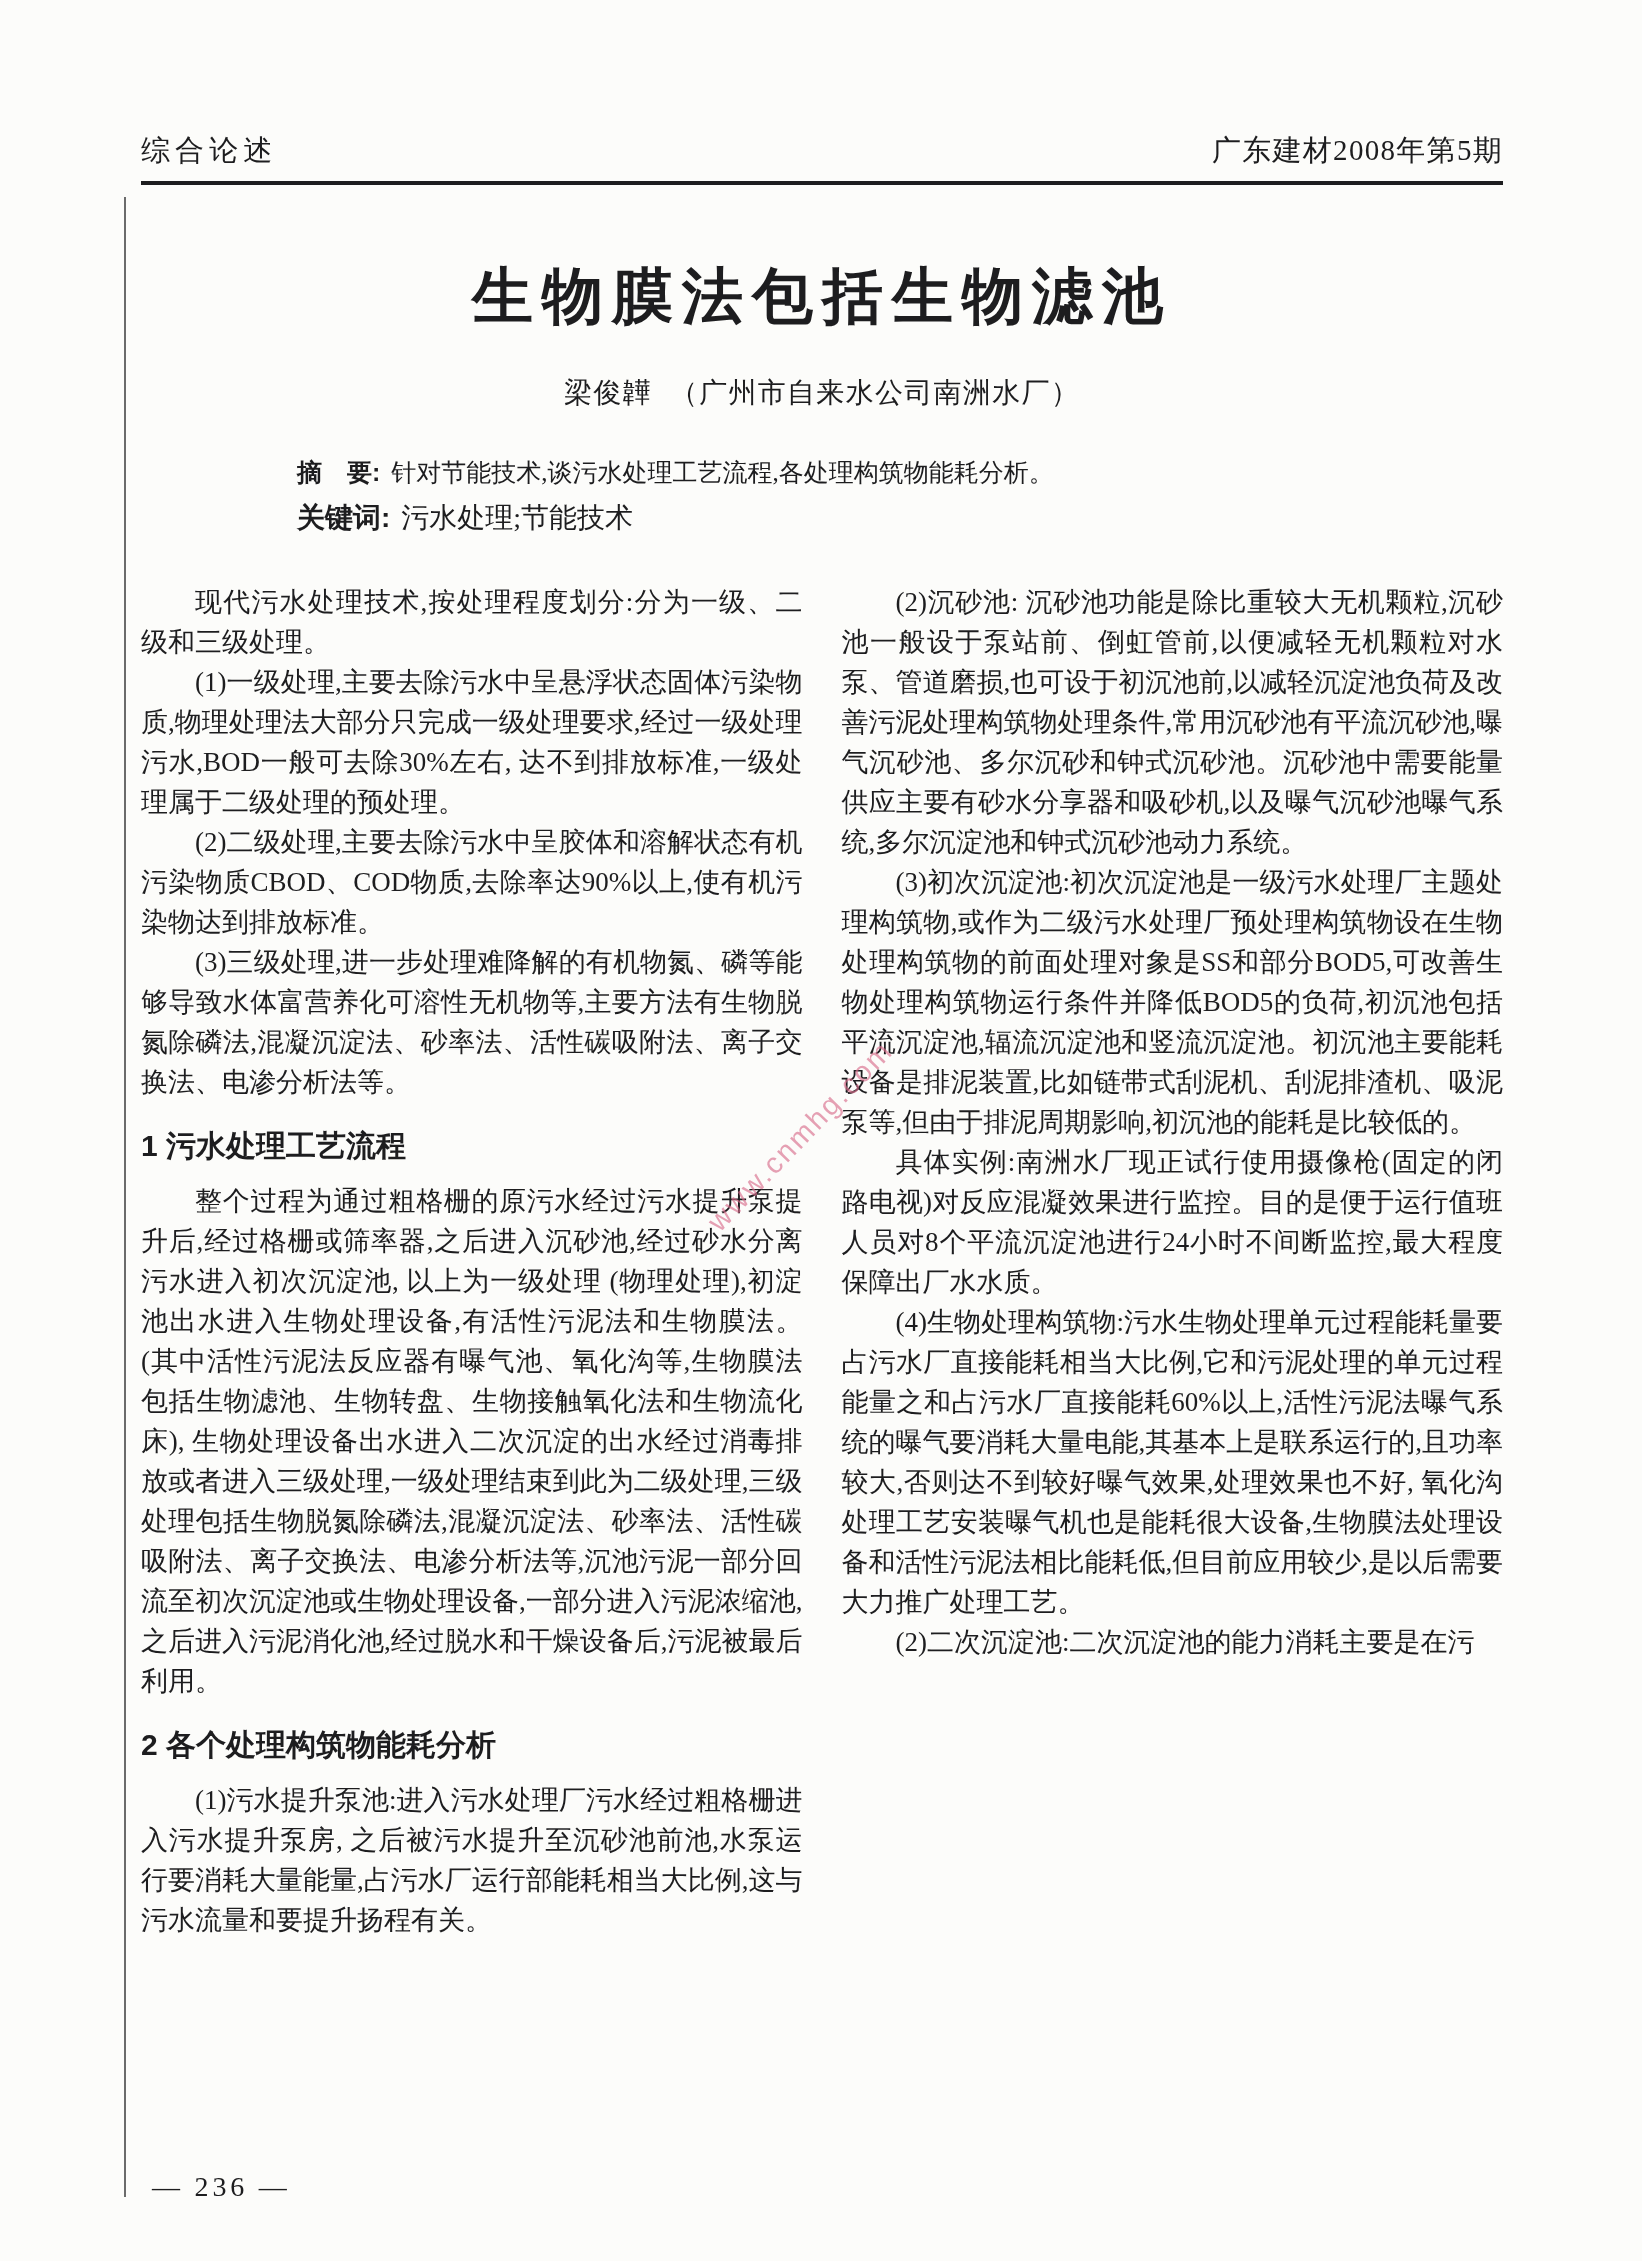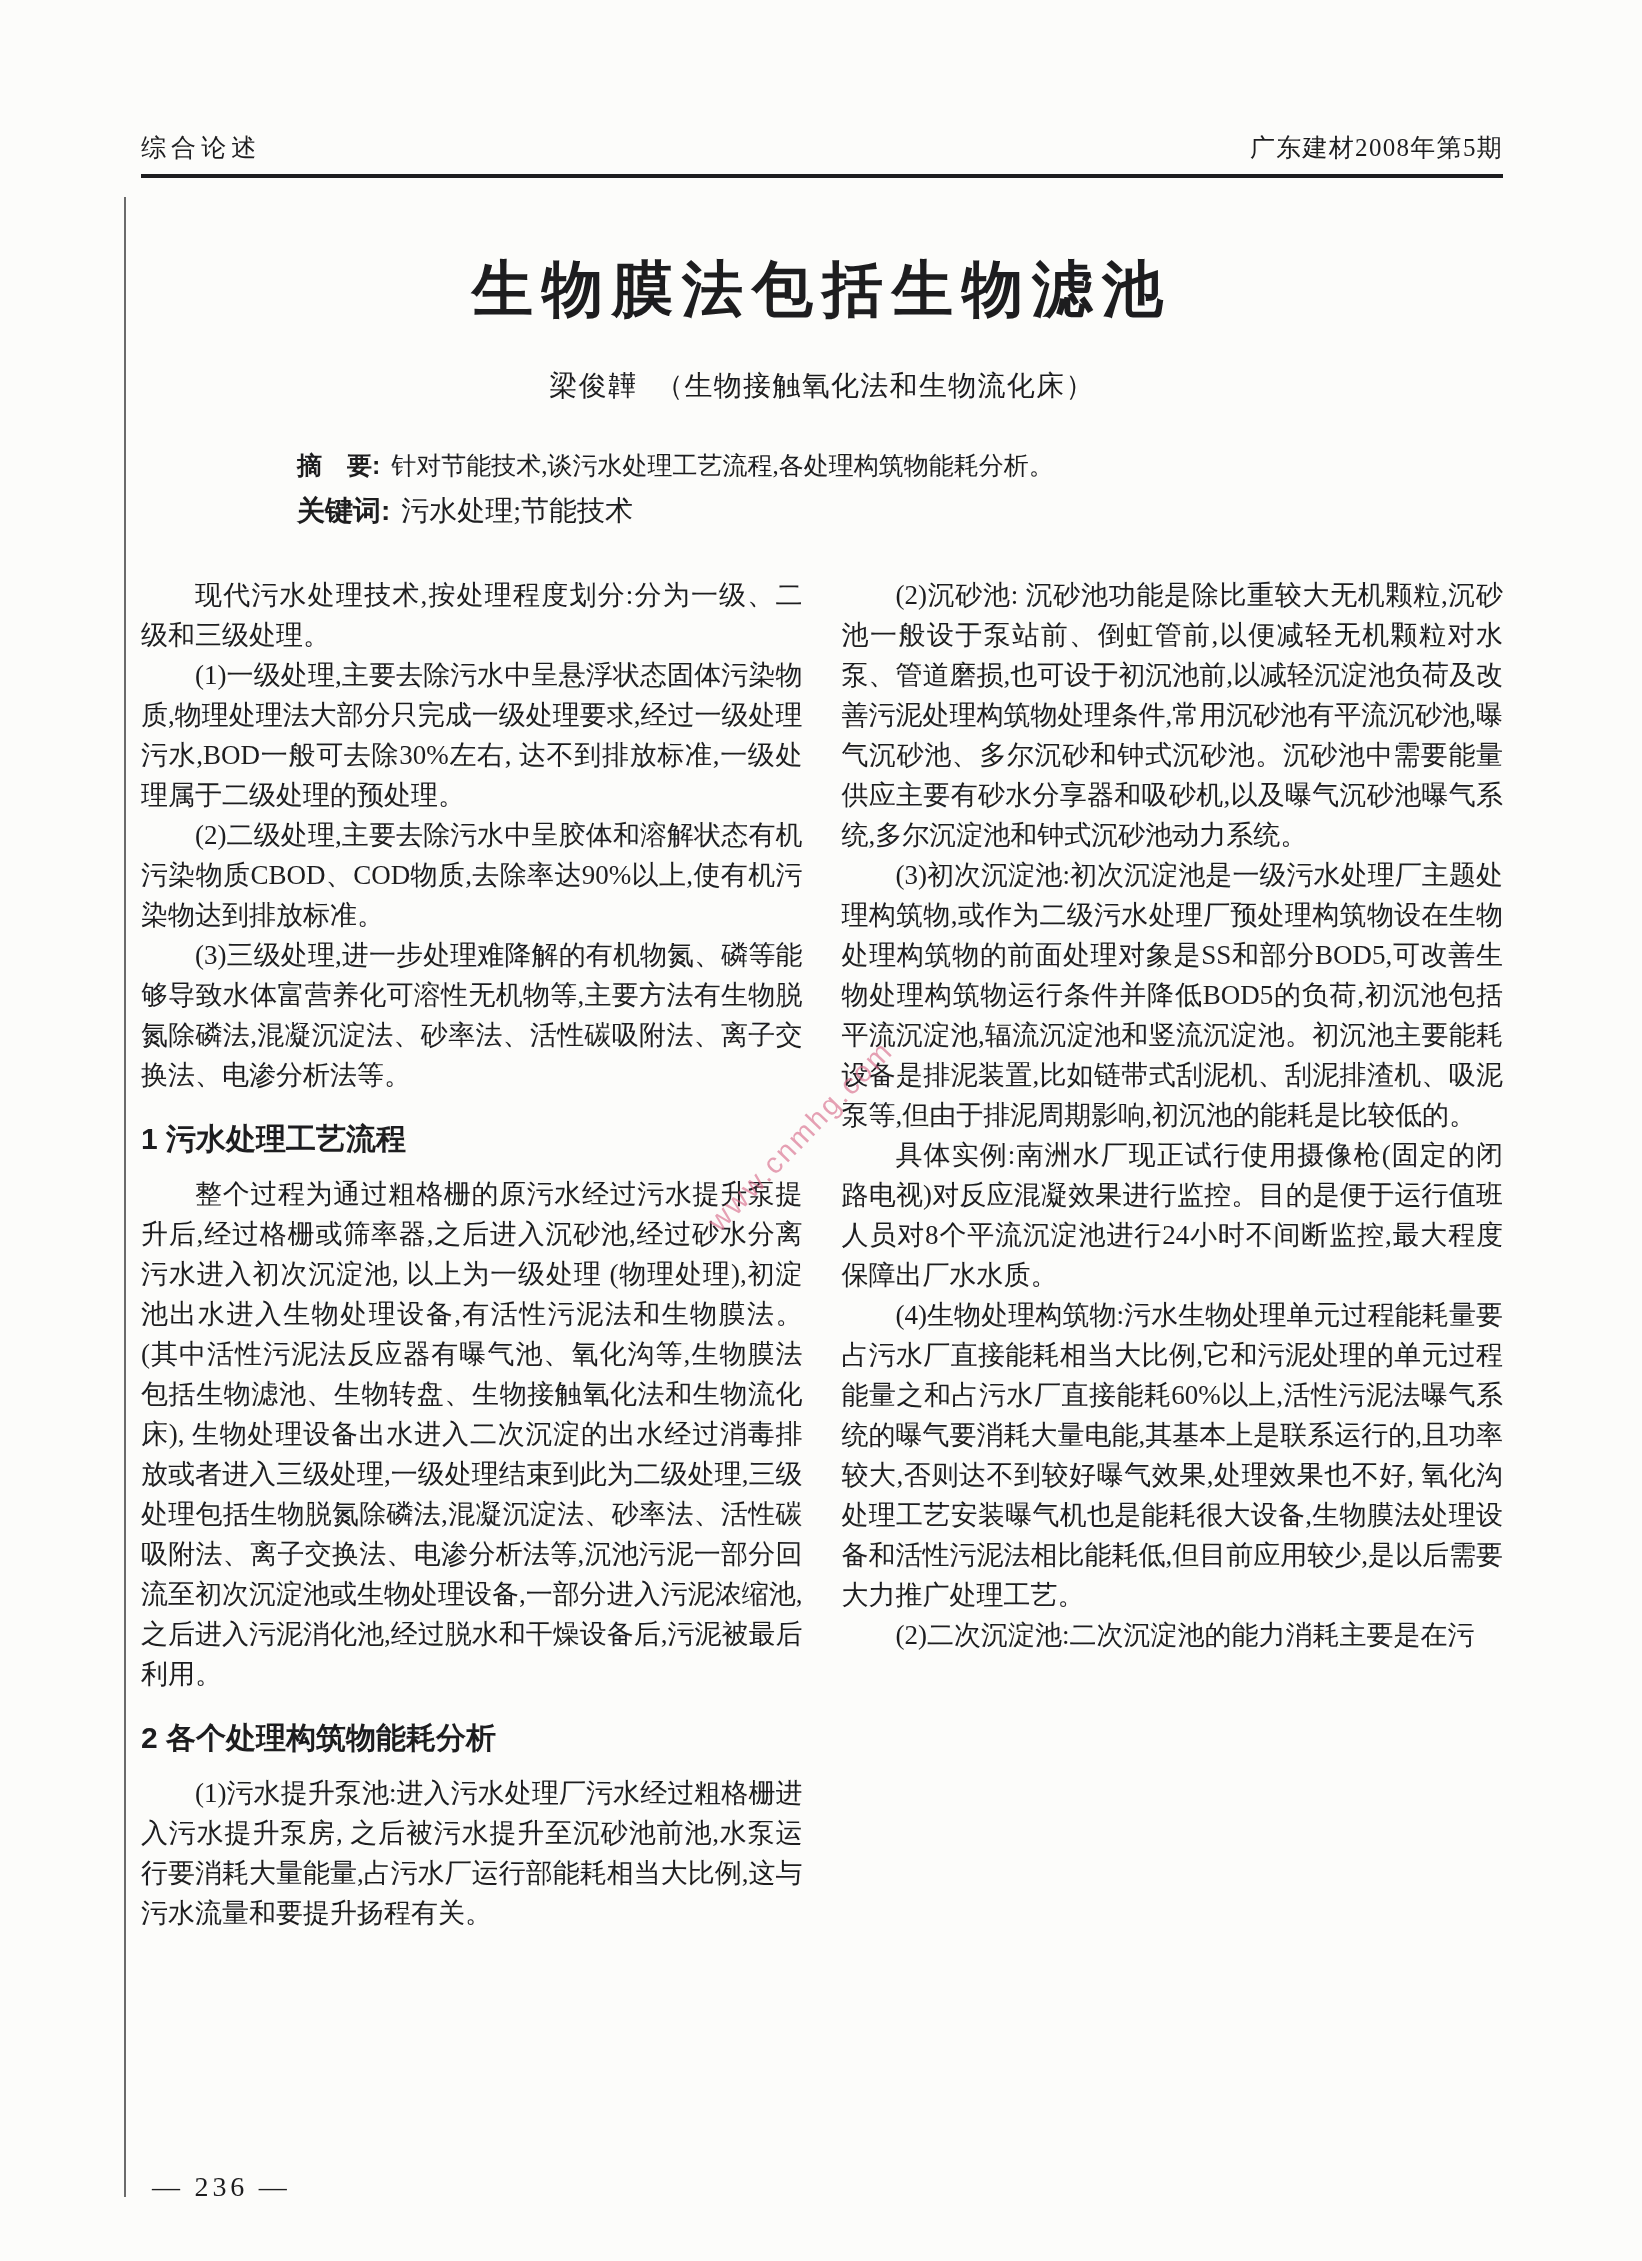--- a/index.html
+++ b/index.html
@@ -6,21 +6,21 @@
   .page{
     position:relative;
     width:1642px;height:2261px;
     box-sizing:border-box;
     padding:131px 139px 0 141px;
     background:#fcfcfa;
     color:#1d1d1f;
     font-family:"Liberation Serif","DejaVu Serif",serif;
     overflow:hidden;
   }
-  .header{display:flex;justify-content:space-between;align-items:baseline;font-size:25px;}
+  .header{display:flex;justify-content:space-between;align-items:baseline;font-size:29px;}
   .header-left{letter-spacing:5.1px;}
   .header-right{letter-spacing:1.3px;}
   .header-rule{height:3.8px;background:#1d1d1f;margin-top:10.2px;}
   .left-line{position:absolute;left:124px;top:197px;width:1.9px;height:2000px;background:rgba(45,45,45,.7);}
   .title{margin:71px 0 0;text-align:center;font-size:61px;font-weight:700;letter-spacing:9px;}
   .authors{margin-top:36px;text-align:center;font-size:28px;letter-spacing:1.3px;}
   .authors .affil{margin-left:18px;}
   .abstract{margin:42px 73px 0 156px;font-size:25px;line-height:37px;}
   .keywords{margin:7.6px 73px 0 156px;font-size:28px;line-height:37px;}
   .lbl{font-weight:700;font-family:"Liberation Sans","DejaVu Sans",sans-serif;margin-right:11px;}
@@ -46,21 +46,21 @@
 
   <div class="header">
     <span class="header-left">综合论述</span>
     <span class="header-right">广东建材2008年第5期</span>
   </div>
   <div class="header-rule"></div>
 
   <h1 class="title">生物膜法包括生物滤池</h1>
 
   <div class="authors">
-    <span>梁俊韡</span><span class="affil">（生物接触氧化法和生物流化床）</span>
+    <span>梁俊韡</span><span class="affil">（广州市自来水公司南洲水厂）</span>
   </div>
 
   <div class="abstract">
     <span class="lbl">摘　要:</span><span>针对节能技术,谈污水处理工艺流程,各处理构筑物能耗分析。</span>
   </div>
 
   <div class="keywords">
     <span class="lbl">关键词:</span><span>污水处理;节能技术</span>
   </div>
 

